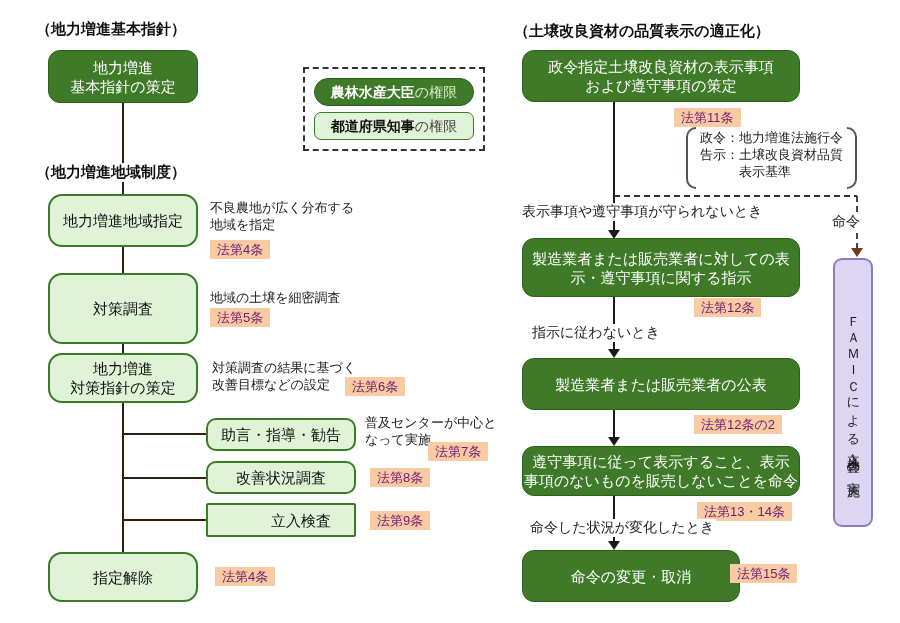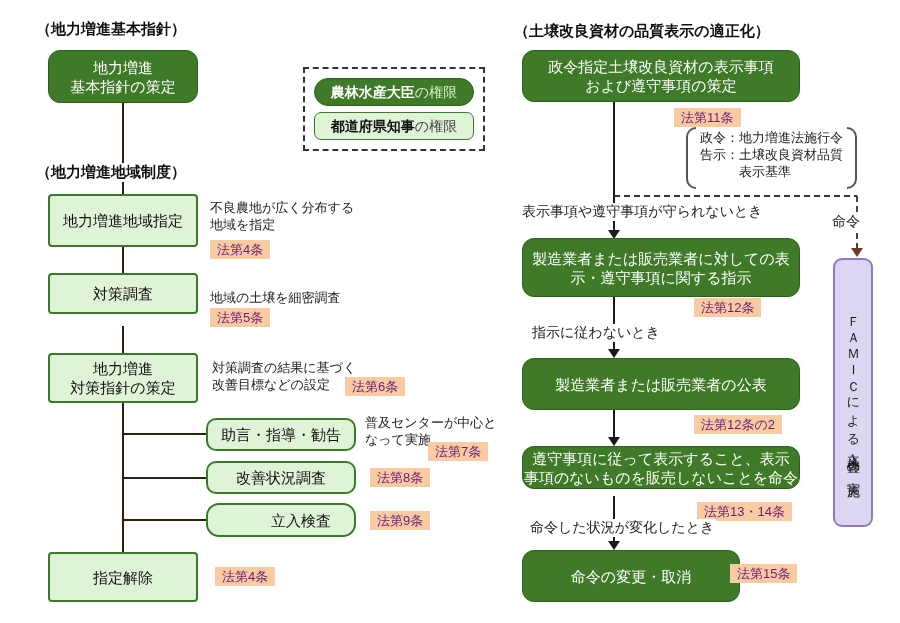--- a/index.html
+++ b/index.html
@@ -8,21 +8,21 @@
   svg.connectors { position:absolute; left:0; top:0; z-index:0; }
   .abs { position:absolute; }
   .hdr { font-size:15px; font-weight:bold; color:#111; background:#fff; z-index:2; white-space:nowrap; }
   .box-dark {
     background:#3E7A28; border:1.5px solid #2B611A; color:#fff;
     border-radius:12px; display:flex; align-items:center; justify-content:center;
     text-align:center; font-size:15px; line-height:19px; white-space:pre-line; z-index:1;
   }
   .box-light {
     background:#DFF3D7; border:2px solid #3A7A28; color:#111;
-    border-radius:4px; display:flex; align-items:center; justify-content:center;
+    border-radius:14px; display:flex; align-items:center; justify-content:center;
     text-align:center; font-size:15px; line-height:19px; white-space:pre-line; z-index:1;
   }
   .note { font-size:13px; color:#222; line-height:17px; white-space:pre-line; z-index:2; }
   .chip {
     background:#F8CBA3; color:#701a75; font-size:13px; line-height:17px;
     padding:1px 7px; white-space:nowrap; z-index:2; display:inline-block;
   }
   .cond { font-size:14px; color:#222; background:#fff; z-index:2; white-space:nowrap; padding:0 2px; }
   .legend-frame { border:2px dashed #333; background:#fff; z-index:1; }
   .legend-row { display:flex; align-items:center; justify-content:center;
@@ -91,39 +91,39 @@
   <div class="abs box-dark" style="left:48px; top:50px; width:150px; height:53px;">地力増進
 基本指針の策定</div>
 
   <div class="abs hdr" style="left:36px; top:163px;">（地力増進地域制度）</div>
 
   <div class="abs box-light" style="left:48px; top:194px; width:150px; height:53px;">地力増進地域指定</div>
   <div class="abs note" style="left:210px; top:199px;">不良農地が広く分布する
 地域を指定</div>
   <div class="abs chip" style="left:210px; top:240px;">法第4条</div>
 
-  <div class="abs box-light" style="left:48px; top:273px; width:150px; height:41px;">対策調査</div>
+  <div class="abs box-light" style="left:48px; top:273px; width:150px; height:71px;">対策調査</div>
   <div class="abs note" style="left:210px; top:289px;">地域の土壌を細密調査</div>
   <div class="abs chip" style="left:210px; top:308px;">法第5条</div>
 
   <div class="abs box-light" style="left:48px; top:353px; width:150px; height:50px;">地力増進
 対策指針の策定</div>
   <div class="abs note" style="left:212px; top:359px;">対策調査の結果に基づく
 改善目標などの設定</div>
   <div class="abs chip" style="left:345px; top:377px;">法第6条</div>
 
   <div class="abs box-light" style="left:206px; top:418px; width:150px; height:33px; border-radius:10px;">助言・指導・勧告</div>
   <div class="abs note" style="left:365px; top:414px;">普及センターが中心と
 なって実施</div>
   <div class="abs chip" style="left:428px; top:442px;">法第7条</div>
 
   <div class="abs box-light" style="left:206px; top:461px; width:150px; height:33px; border-radius:10px;">改善状況調査</div>
   <div class="abs chip" style="left:370px; top:468px;">法第8条</div>
 
-  <div class="abs box-light" style="left:206px; top:503px; width:150px; height:34px; border-radius:13px;padding-left:40px;">立入検査</div>
+  <div class="abs box-light" style="left:206px; top:503px; width:150px; height:34px; border-radius:2px;padding-left:40px;">立入検査</div>
   <div class="abs chip" style="left:370px; top:511px;">法第9条</div>
 
   <div class="abs box-light" style="left:48px; top:552px; width:150px; height:50px;">指定解除</div>
   <div class="abs chip" style="left:215px; top:567px;">法第4条</div>
 
   <div class="abs legend-frame" style="left:303px; top:67px; width:182px; height:84px;"></div>
   <div class="abs legend-row dark" style="left:314px; top:78px; width:160px; height:28px;">
     <span class="lg-name">農林水産大臣</span>
       <span class="lg-suffix">の権限</span>
   </div>
@@ -150,21 +150,21 @@
 
   <div class="abs box-dark" style="left:522px; top:238px; width:278px; height:59px;">製造業者または販売業者に対しての表
 示・遵守事項に関する指示</div>
   <div class="abs chip" style="left:694px; top:298px;">法第12条</div>
 
   <div class="abs cond" style="left:530px; top:324px;">指示に従わないとき</div>
 
   <div class="abs box-dark" style="left:522px; top:358px; width:278px; height:52px;">製造業者または販売業者の公表</div>
   <div class="abs chip" style="left:694px; top:415px;">法第12条の2</div>
 
-  <div class="abs box-dark" style="left:522px; top:446px; width:278px; height:43px;">遵守事項に従って表示すること、表示
+  <div class="abs box-dark" style="left:522px; top:446px; width:278px; height:50px;">遵守事項に従って表示すること、表示
 事項のないものを販売しないことを命令</div>
   <div class="abs chip" style="left:697px; top:502px;">法第13・14条</div>
 
   <div class="abs cond" style="left:528px; top:519px;">命令した状況が変化したとき</div>
 
   <div class="abs box-dark" style="left:522px; top:550px; width:218px; height:52px;">命令の変更・取消</div>
   <div class="abs chip" style="left:730px; top:564px;">法第15条</div>
 
   <div class="abs order-label" style="left:832px; top:213px;">命令</div>
   <div class="abs famic-box" style="left:833px; top:258px; width:40px; height:269px;">

